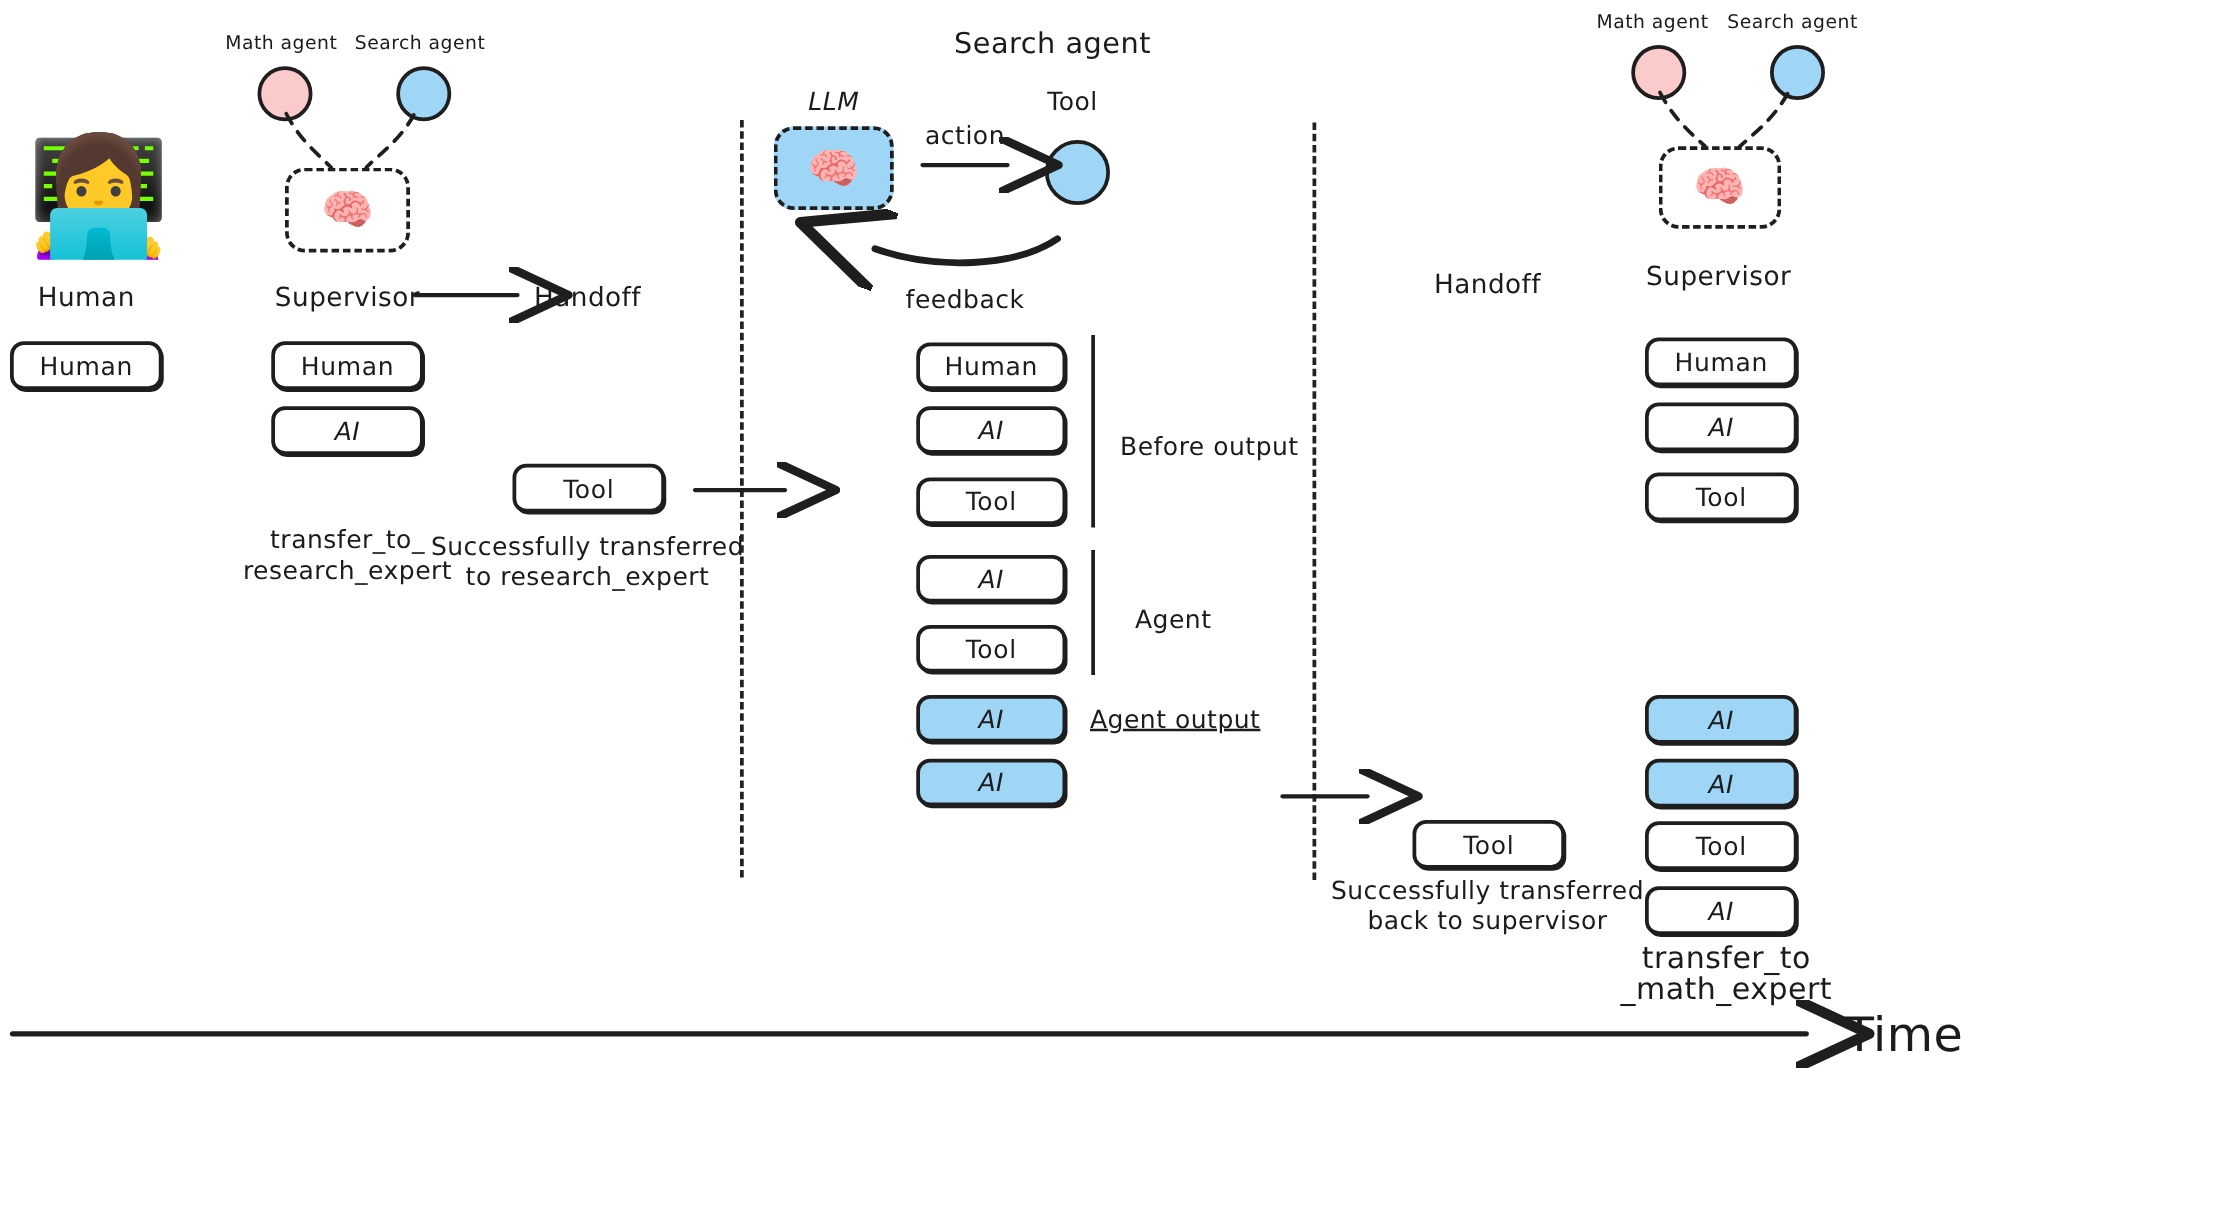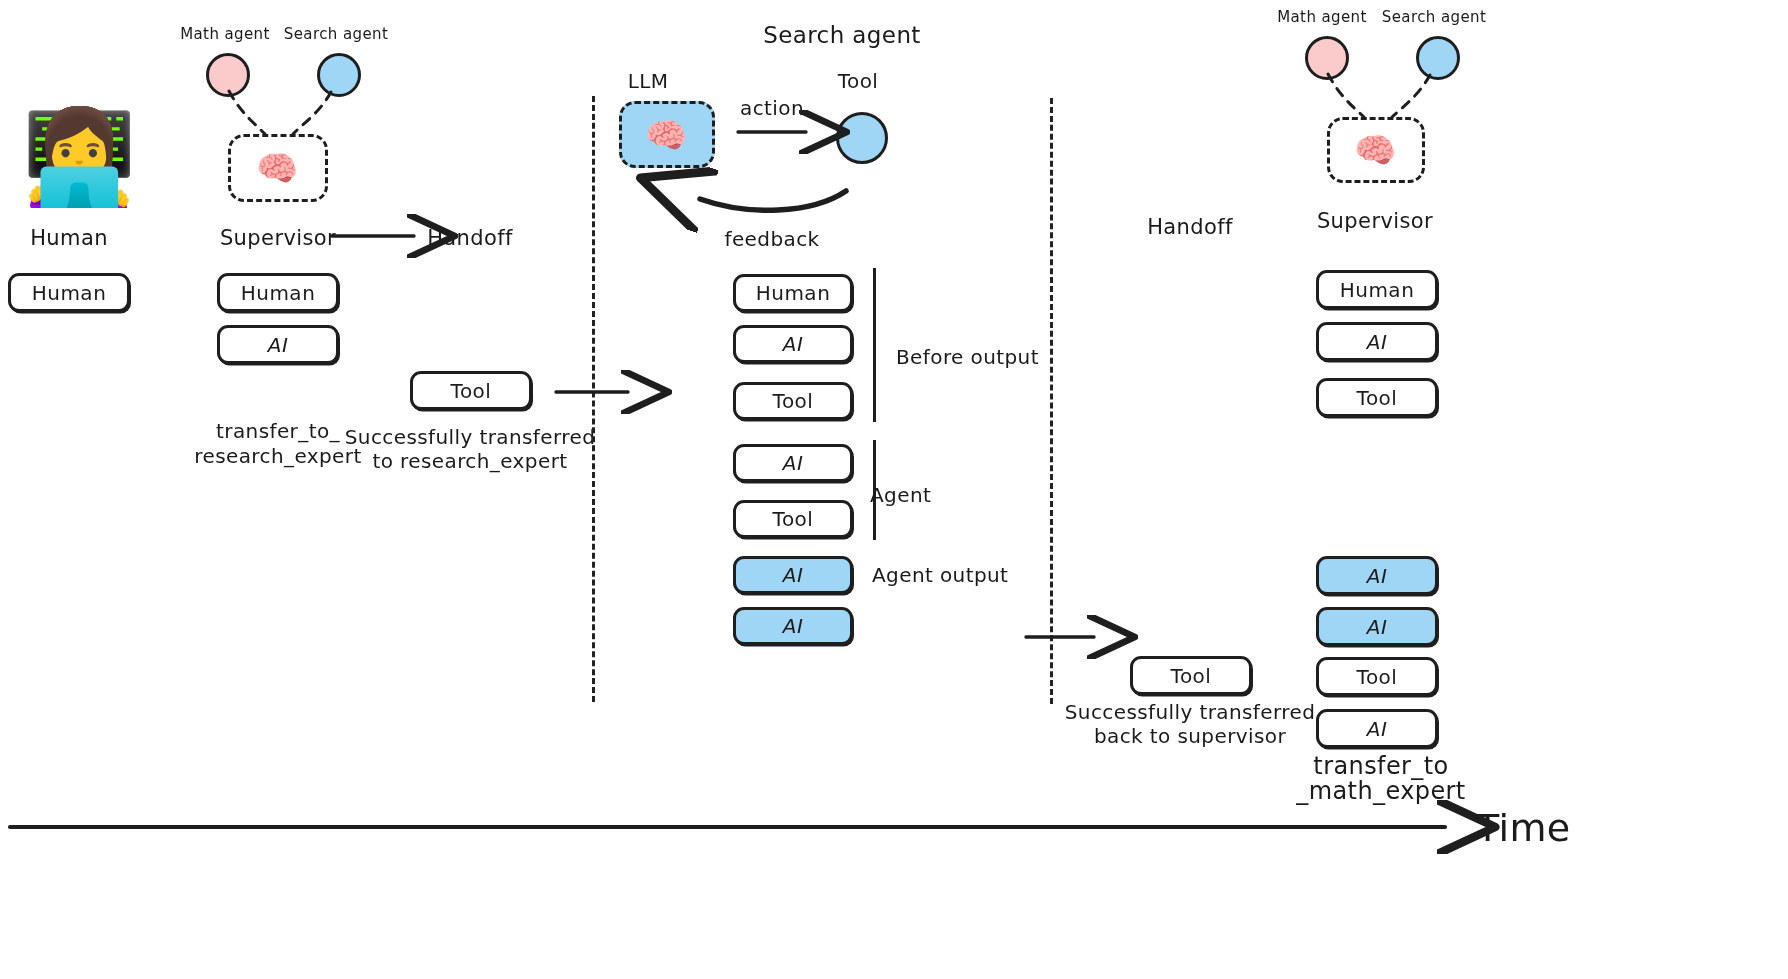--- a/index.html
+++ b/index.html
@@ -54,21 +54,21 @@
   <div class="lbl c" style="left:278px;top:375px;font-size:20px;line-height:25px;margin-top:44px;">transfer_to_<br>research_expert</div>
 
   <div class="lbl c" style="left:470px;top:226px;font-size:21px;">Handoff</div>
   <div class="box" style="left:410px;top:371px;width:122px;height:39px;">Tool</div>
   <div class="lbl c" style="left:470px;top:425px;font-size:20px;line-height:24px;">Successfully transferred<br>to research_expert</div>
 
   <div class="vdash" style="left:592px;top:96px;height:606px;"></div>
   <div class="vdash" style="left:1050px;top:98px;height:606px;"></div>
 
   <div class="lbl c" style="left:842px;top:22px;font-size:23px;">Search agent</div>
-  <div class="lbl c" style="left:648px;top:69px;font-size:20px;">LLM</div>
+  <div class="lbl c" style="left:667px;top:69px;font-size:20px;font-style:italic;">LLM</div>
   <div class="lbl c" style="left:858px;top:69px;font-size:20px;">Tool</div>
 
   <div class="dashbox blue" style="left:619px;top:101px;width:96px;height:67px;">
     <span class="brain">🧠</span>
   </div>
   <div class="circ blue" style="left:836px;top:112px;width:46px;height:46px;"></div>
 
   <div class="lbl c" style="left:772px;top:96px;font-size:20px;">action</div>
   <div class="lbl c" style="left:772px;top:227px;font-size:20px;">feedback</div>
 
@@ -77,23 +77,23 @@
   <div class="box" style="left:733px;top:382px;width:120px;height:38px;">Tool</div>
   <div class="box ital" style="left:733px;top:444px;width:120px;height:38px;">AI</div>
   <div class="box" style="left:733px;top:500px;width:120px;height:38px;">Tool</div>
   <div class="box ital blue" style="left:733px;top:556px;width:120px;height:38px;">AI</div>
   <div class="box ital blue" style="left:733px;top:607px;width:120px;height:38px;">AI</div>
 
   <div class="vline" style="left:873px;top:268px;height:154px;"></div>
   <div class="lbl" style="left:896px;top:345px;font-size:20px;">Before output</div>
 
   <div class="vline" style="left:873px;top:440px;height:100px;"></div>
-  <div class="lbl" style="left:870px;top:483px;font-size:20px;">Agent</div>
+  <div class="lbl" style="left:908px;top:483px;font-size:20px;">Agent</div>
 
-  <div class="lbl" style="left:872px;top:563px;font-size:20px;">Agent output</div>
+  <div class="lbl" style="left:872px;top:563px;font-size:20px;text-decoration:underline;">Agent output</div>
 
   <div class="lbl c" style="left:1190px;top:215px;font-size:21px;">Handoff</div>
   <div class="box" style="left:1130px;top:656px;width:122px;height:39px;">Tool</div>
   <div class="lbl c" style="left:1190px;top:700px;font-size:20px;line-height:24px;">Successfully transferred<br>back to supervisor</div>
 
   <div class="lbl c" style="left:1322px;top:8px;font-size:15px;">Math agent</div>
   <div class="lbl c" style="left:1434px;top:8px;font-size:15px;">Search agent</div>
 
   <div class="circ pink" style="left:1305px;top:36px;width:38px;height:38px;"></div>
   <div class="circ blue" style="left:1416px;top:36px;width:38px;height:38px;"></div>

